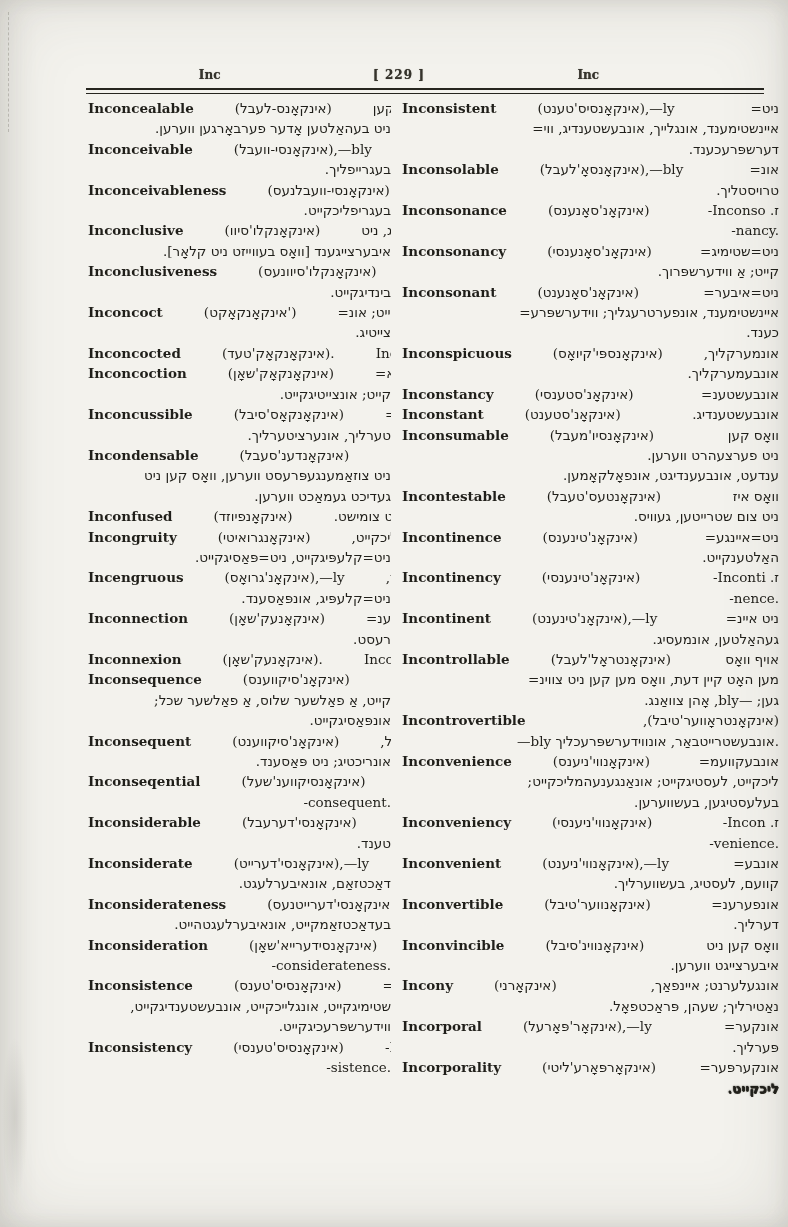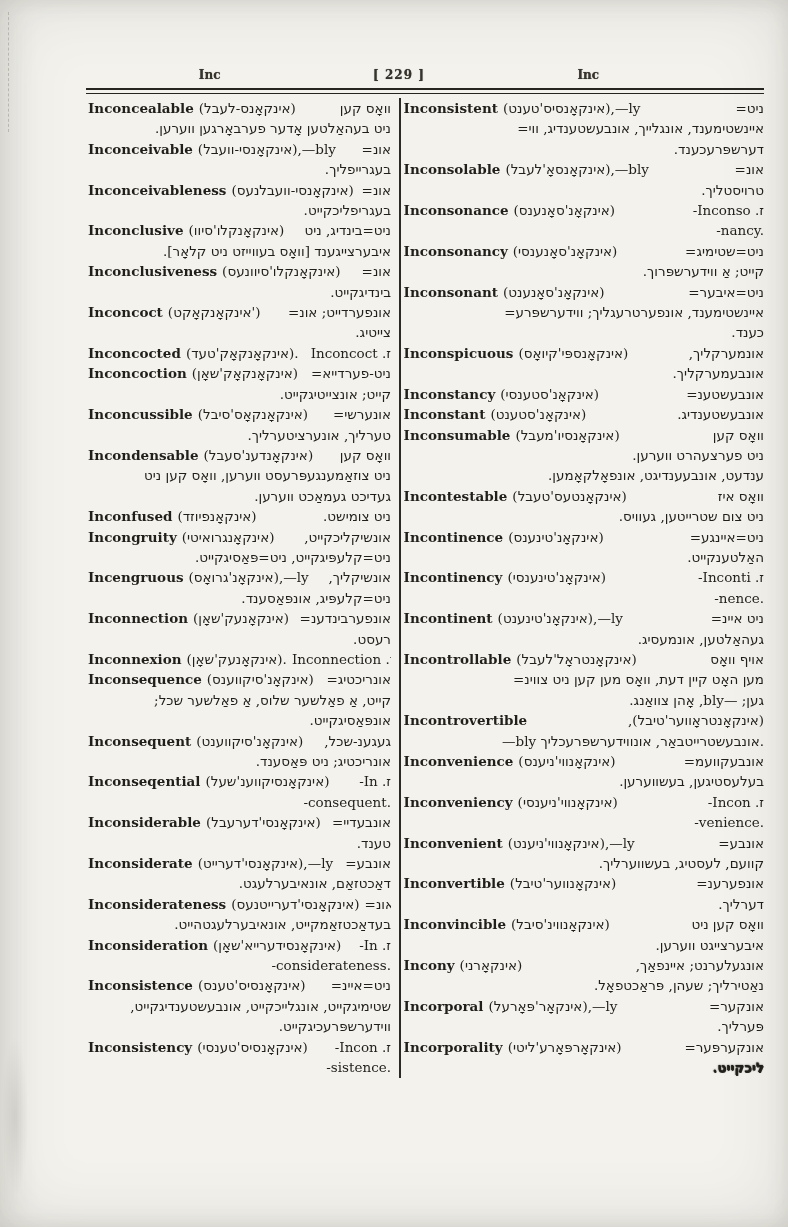--- a/index.html
+++ b/index.html
@@ -15,21 +15,21 @@
   .page-number{left:46%;letter-spacing:1px;}
   .guide-right{left:74%;}
   .header-rule{position:absolute;top:88px;left:86px;right:24px;height:2.6px;
         border-top:2.2px solid #26251f;border-bottom:1.1px solid #26251f;}
   .cols{position:absolute;top:98px;left:88px;right:24px;display:flex;align-items:stretch;}
   .col{font-size:13.5px;}
   .col-left{width:303px;padding-right:8px;}
   .col-divider{width:1.6px;background:#2b2a24;}
   .col-right{flex:1;padding-left:3px;}
   .entry{line-height:20.4px;}
-  .l1{display:flex;align-items:baseline;overflow:hidden;}
+  .l1{display:flex;align-items:baseline;overflow:hidden;gap:36px;}
   .hw{font-weight:bold;white-space:nowrap;}
   .mid{margin-left:5px;white-space:nowrap;}
   .end{margin-left:auto;padding-left:5px;white-space:nowrap;text-align:right;}
   .cont{text-align:right;white-space:nowrap;overflow:hidden;}
   .smudge{font-weight:bold;text-shadow:0 0 1.6px #2a2922,.6px .6px 0 #2a2922;}
 </style>
 </head>
 <body>
 
 <div class="page">
@@ -363,20 +363,21 @@
             <span class="end" dir="rtl">(אינקאָנטראָווער'טיבל),</span>
           </div>
           <div class="cont" dir="ltr">—bly אונבעשטרייטבאַר, אונווידערשפּרעכליך.</div>
         </div>
         <div class="entry">
           <div class="l1">
             <b class="hw">Inconvenience</b>
             <span class="mid" dir="ltr">(אינקאָנווי'ניענס)</span>
             <span class="end" dir="rtl">אונבעקוועמ=</span>
           </div>
+          <div class="cont" dir="rtl">ליכקייט, לעסטיגקייט; אונאַנגענעהמליכקייט;</div>
           <div class="cont" dir="rtl">בעלעסטיגען, בעשווערען.</div>
         </div>
         <div class="entry">
           <div class="l1">
             <b class="hw">Inconveniency</b>
             <span class="mid" dir="ltr">(אינקאָנווי'ניענסי)</span>
             <span class="end" dir="rtl">ז. Incon-</span>
           </div>
           <div class="cont" dir="ltr">-venience.</div>
         </div>

